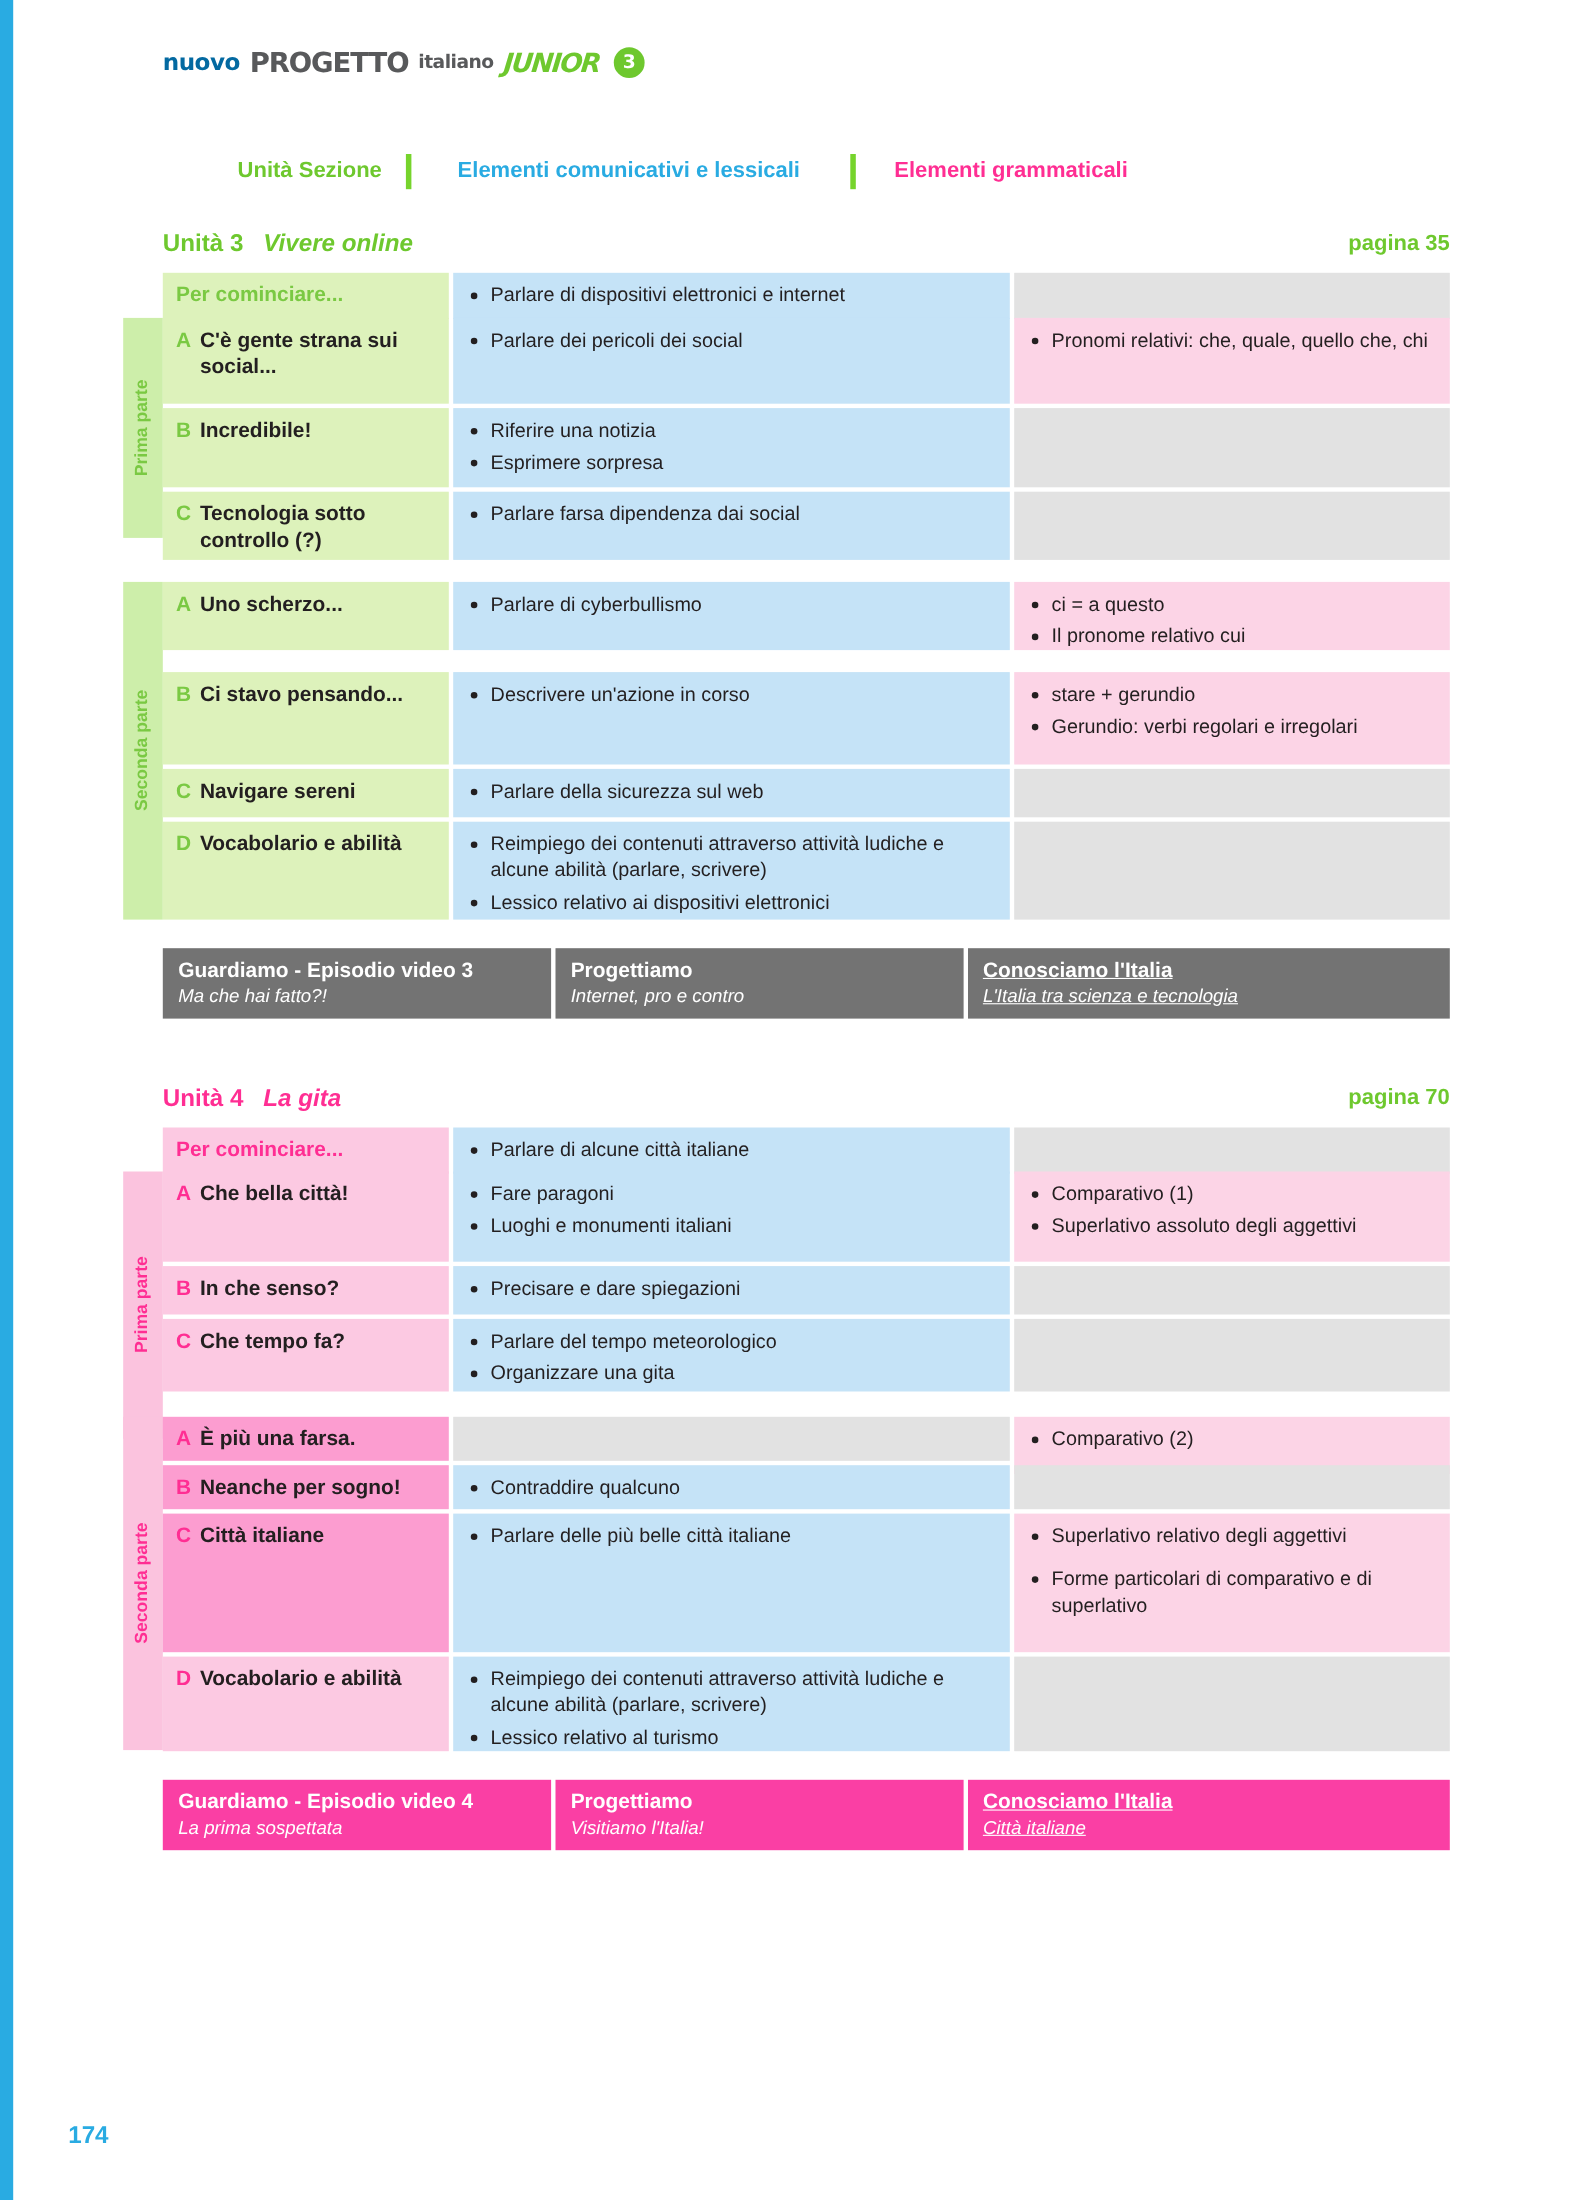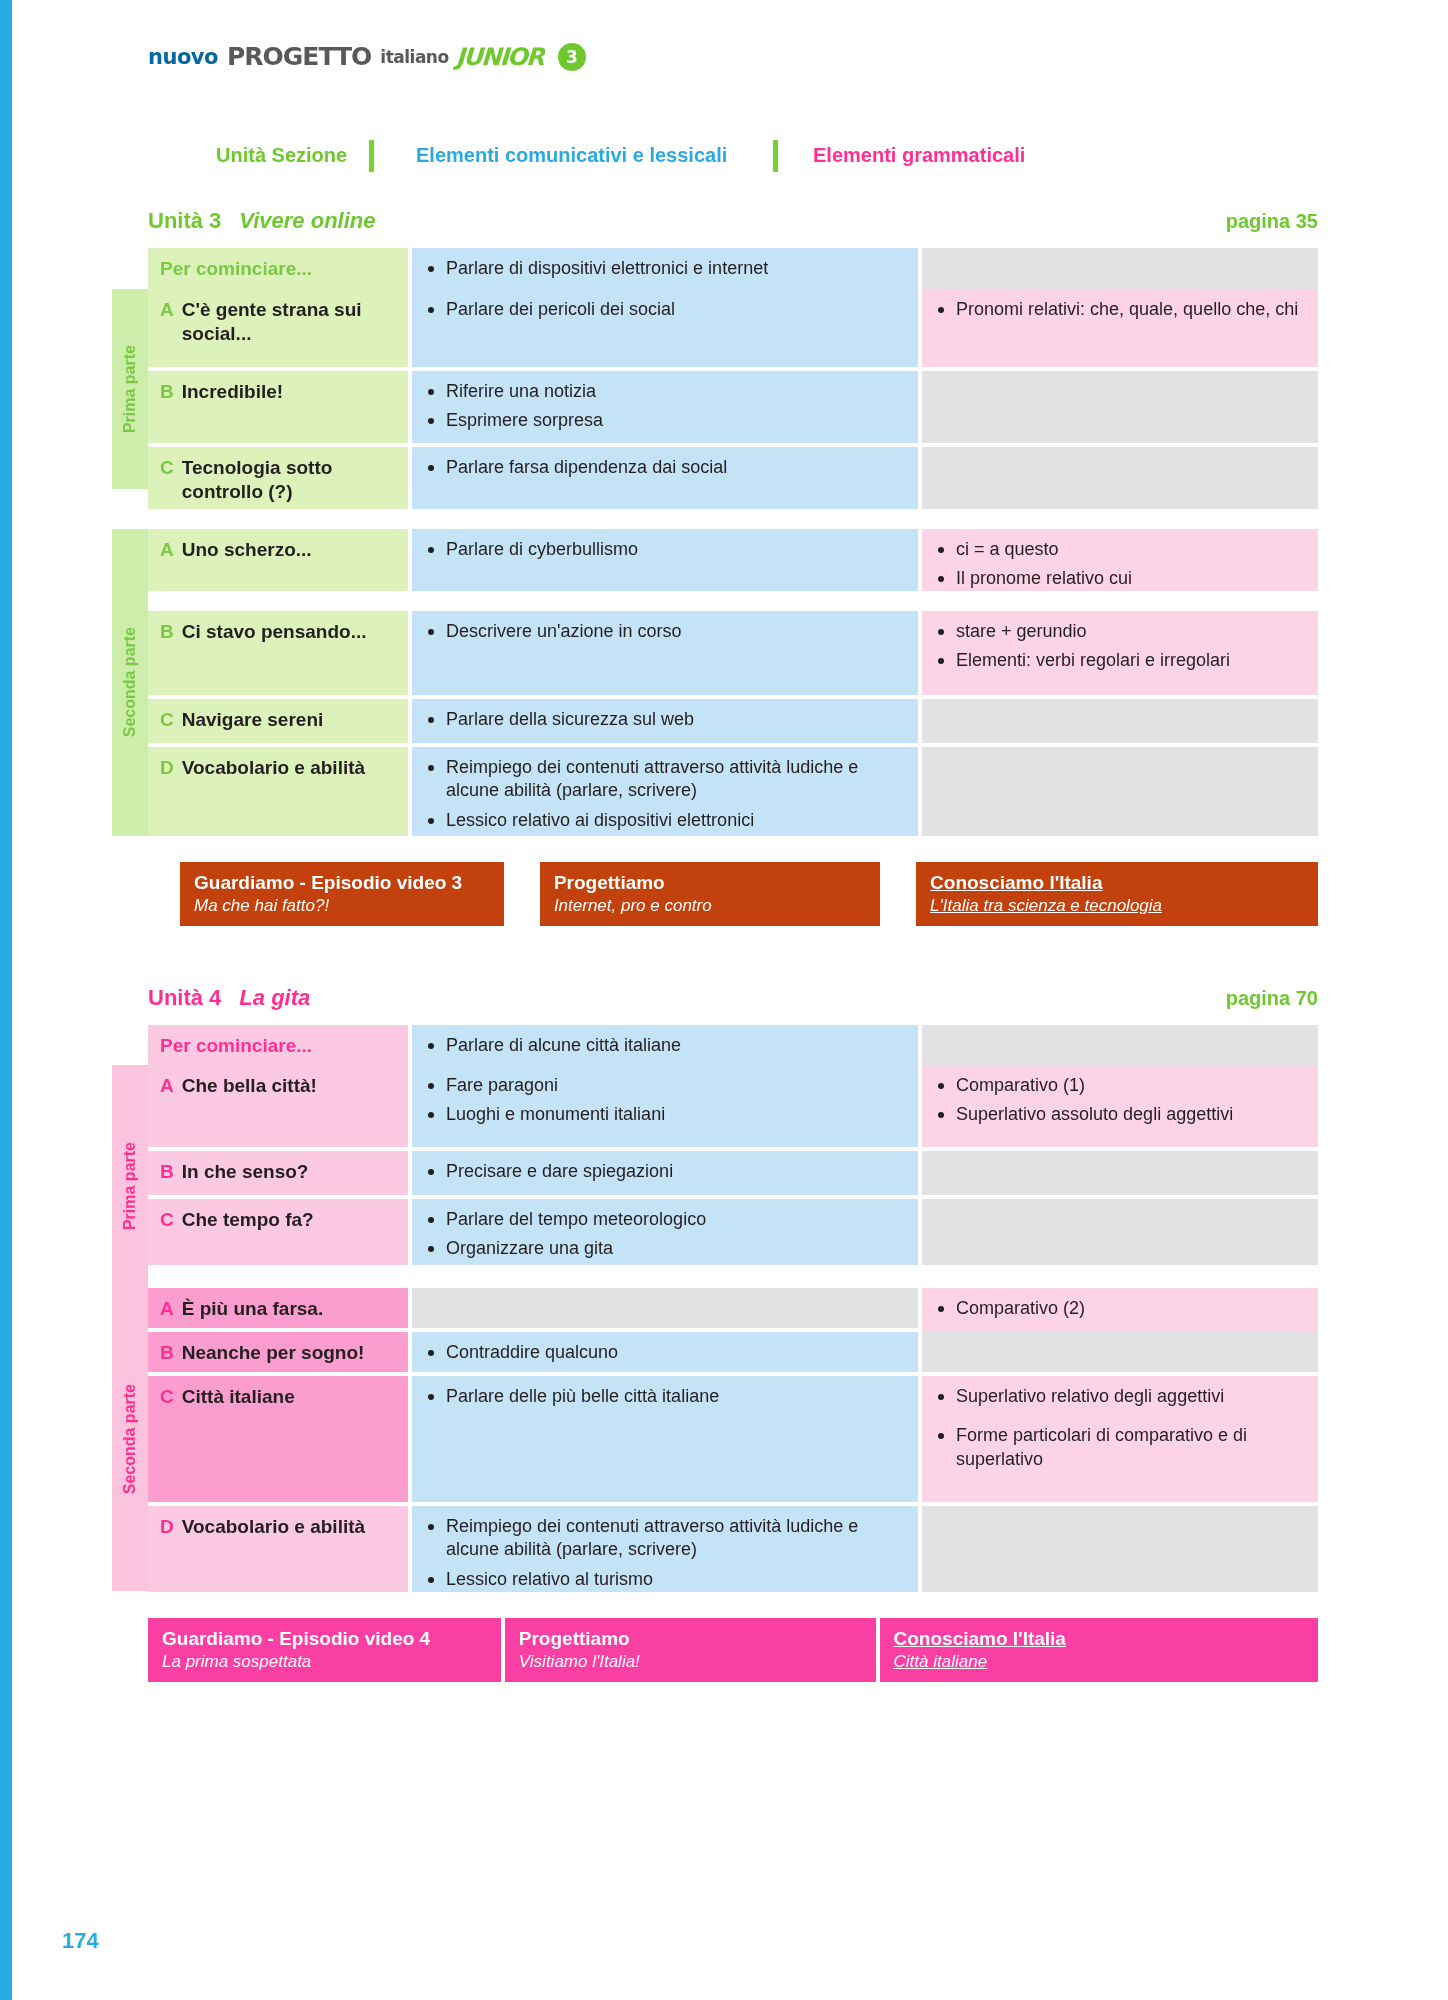--- a/index.html
+++ b/index.html
@@ -245,21 +245,21 @@
     left: 148px;
     width: 1170px;
     height: 64px;
     display: flex;
     gap: 4px;
   }
   .banner-cell {
     padding: 9px 14px;
     color: #ffffff;
   }
-  .banner-green { background: #c2410c; margin-left: 32px; }
+  .banner-green { background: #737373; }
   .banner-pink  { background: #fa3fa4; }
   .bc1 { width: 354px; }
   .bc2 { width: 372px; }
   .bc3 { width: 440px; text-decoration: underline; }
   .banner-title {
     font-size: 19px;
     font-weight: bold;
     line-height: 1.25;
     white-space: nowrap;
   }
@@ -400,21 +400,21 @@
         <span class="sec-name sec-name-dark">Ci stavo pensando...</span>
       </div>
       <div class="cell-comm c-blue" style="height:84px;">
         <ul class="bullets">
           <li>Descrivere un'azione in corso</li>
         </ul>
       </div>
       <div class="cell-gram g-pinkbg" style="height:84px;">
         <ul class="bullets">
           <li>stare + gerundio</li>
-          <li>Elementi: verbi regolari e irregolari</li>
+          <li>Gerundio: verbi regolari e irregolari</li>
         </ul>
       </div>
     </div>
 
     <div class="row" style="top:699px;">
       <div class="cell-unit u-green" style="height:44px;">
         <span class="letter letter-green">C</span>
         <span class="sec-name sec-name-dark">Navigare sereni</span>
       </div>
       <div class="cell-comm c-blue" style="height:44px;">

